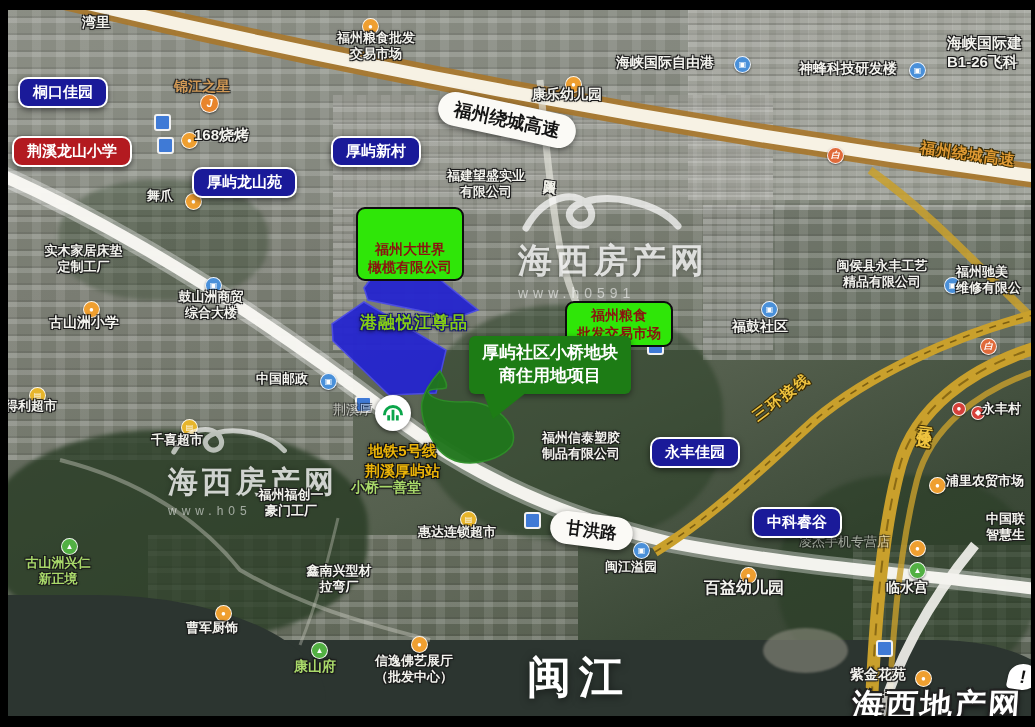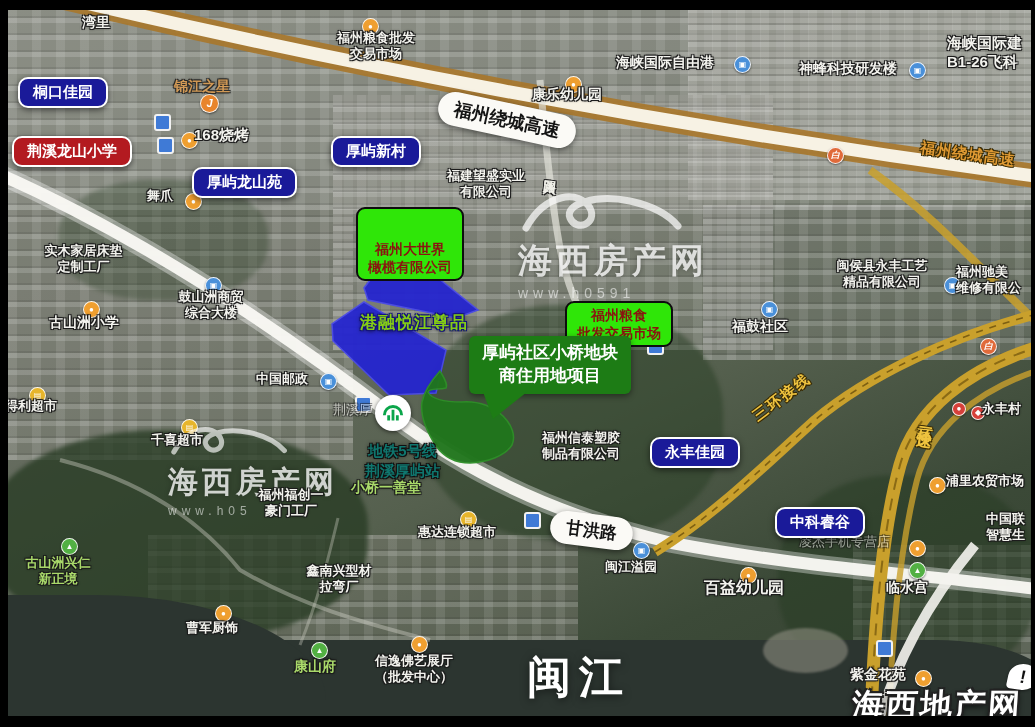--- a/index.html
+++ b/index.html
@@ -56,21 +56,21 @@
   .roadtext{position:absolute;font-weight:700;z-index:26;white-space:nowrap;
         text-shadow:-1px -1px 0 #3a2c05,1px -1px 0 #3a2c05,-1px 1px 0 #3a2c05,1px 1px 0 #3a2c05;}
   .roadtext.yellow{color:#eec33f;font-size:15px;letter-spacing:2px;}
   .roadtext.orange{color:#e09a33;font-size:15px;letter-spacing:1px;}
   .roadtext.white{color:#efefe8;font-size:13px;
         text-shadow:-1px -1px 0 #222,1px -1px 0 #222,-1px 1px 0 #222,1px 1px 0 #222;}
   .vert{writing-mode:vertical-rl;}
   
   .metro-circle{position:absolute;width:36px;height:36px;background:#fff;border-radius:50%;z-index:33;
         display:flex;align-items:center;justify-content:center;box-shadow:0 1px 4px rgba(0,0,0,.6);}
-  .metro-label{position:absolute;color:#0f766e;font-size:15px;font-weight:700;text-align:center;line-height:1.35;z-index:33;
+  .metro-label{position:absolute;color:#eab308;font-size:15px;font-weight:700;text-align:center;line-height:1.35;z-index:33;
         white-space:nowrap;
         text-shadow:-1px -1px 0 #111,1px -1px 0 #111,-1px 1px 0 #111,1px 1px 0 #111,0 0 4px #000;}
   
   .wm{position:absolute;z-index:28;}
   .wm-title{font-size:34px;font-weight:700;letter-spacing:4px;color:rgba(255,255,255,.78);
         text-shadow:0 0 5px rgba(0,0,0,.3);}
   .wm-url{font-size:14px;letter-spacing:5px;color:rgba(255,255,255,.55);margin-top:1px;}
   .wm.small .wm-title{font-size:30px;}
   .wm.small .wm-url{font-size:12px;}
   .corner-logo{position:absolute;z-index:60;transform:skewX(-4deg);}
@@ -179,21 +179,21 @@
 
   <div class="callout" style="left:469px;top:336px;">
     <span style="display:block;">厚屿社区小桥地块</span>
     <span style="display:block;">商住用地项目</span>
   </div>
 
   <div class="pill" style="left:18px;top:77px;">桐口佳园</div>
   <div class="pill" style="left:331px;top:136px;">厚屿新村</div>
   <div class="pill" style="left:192px;top:167px;">厚屿龙山苑</div>
   <div class="pill" style="left:650px;top:437px;">永丰佳园</div>
-  <div class="pill" style="left:775px;top:507px;">中科睿谷</div>
+  <div class="pill" style="left:752px;top:507px;">中科睿谷</div>
   <div class="pill red" style="left:12px;top:136px;">荆溪龙山小学</div>
 
   <div class="ml" style="left:82px;top:14px;font-size:14px;">湾里</div>
   <div class="ml" style="left:330px;top:30px;width:92px;">
     <span class="l">福州粮食批发</span>
     <span class="l">交易市场</span>
   </div>
   <div class="ml" style="left:532px;top:86px;font-size:14px;">康乐幼儿园</div>
   <div class="ml" style="left:616px;top:54px;font-size:14px;">海峡国际自由港</div>
   <div class="ml" style="left:799px;top:60px;font-size:14px;">神蜂科技研发楼</div>

